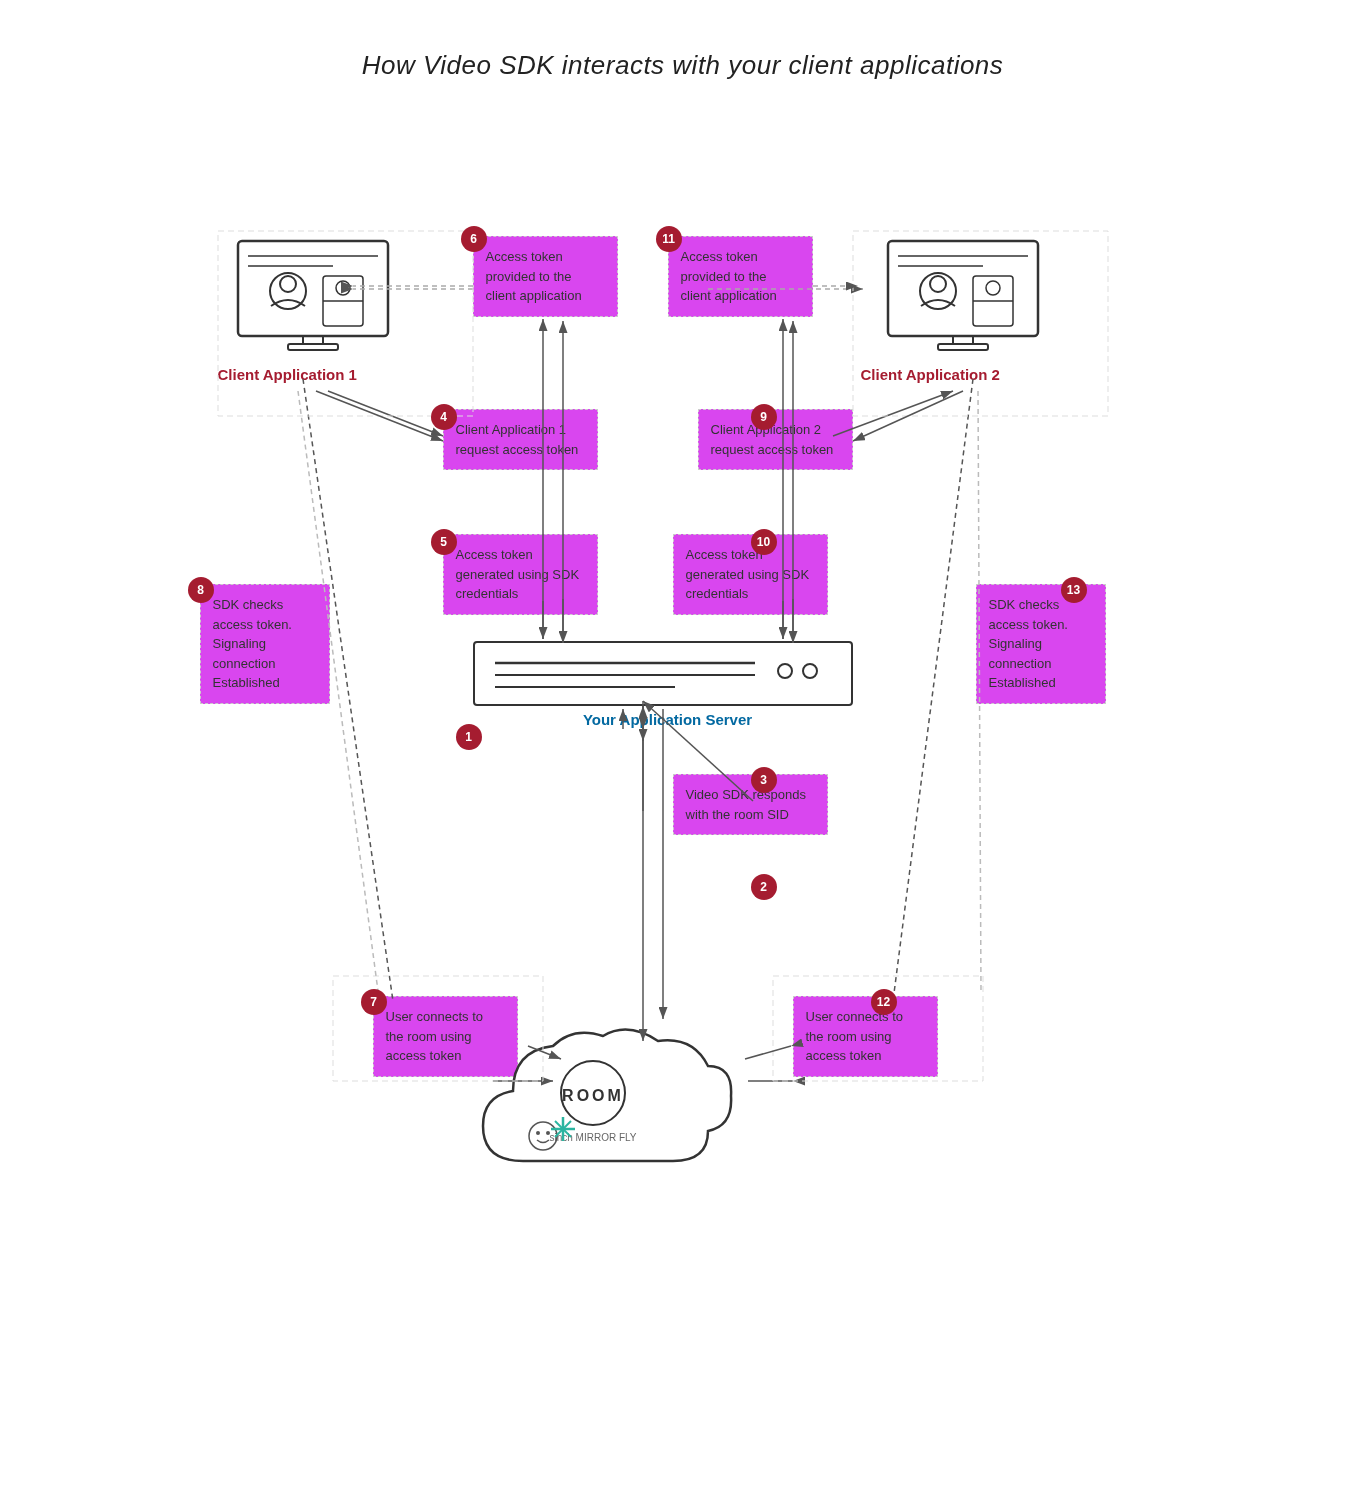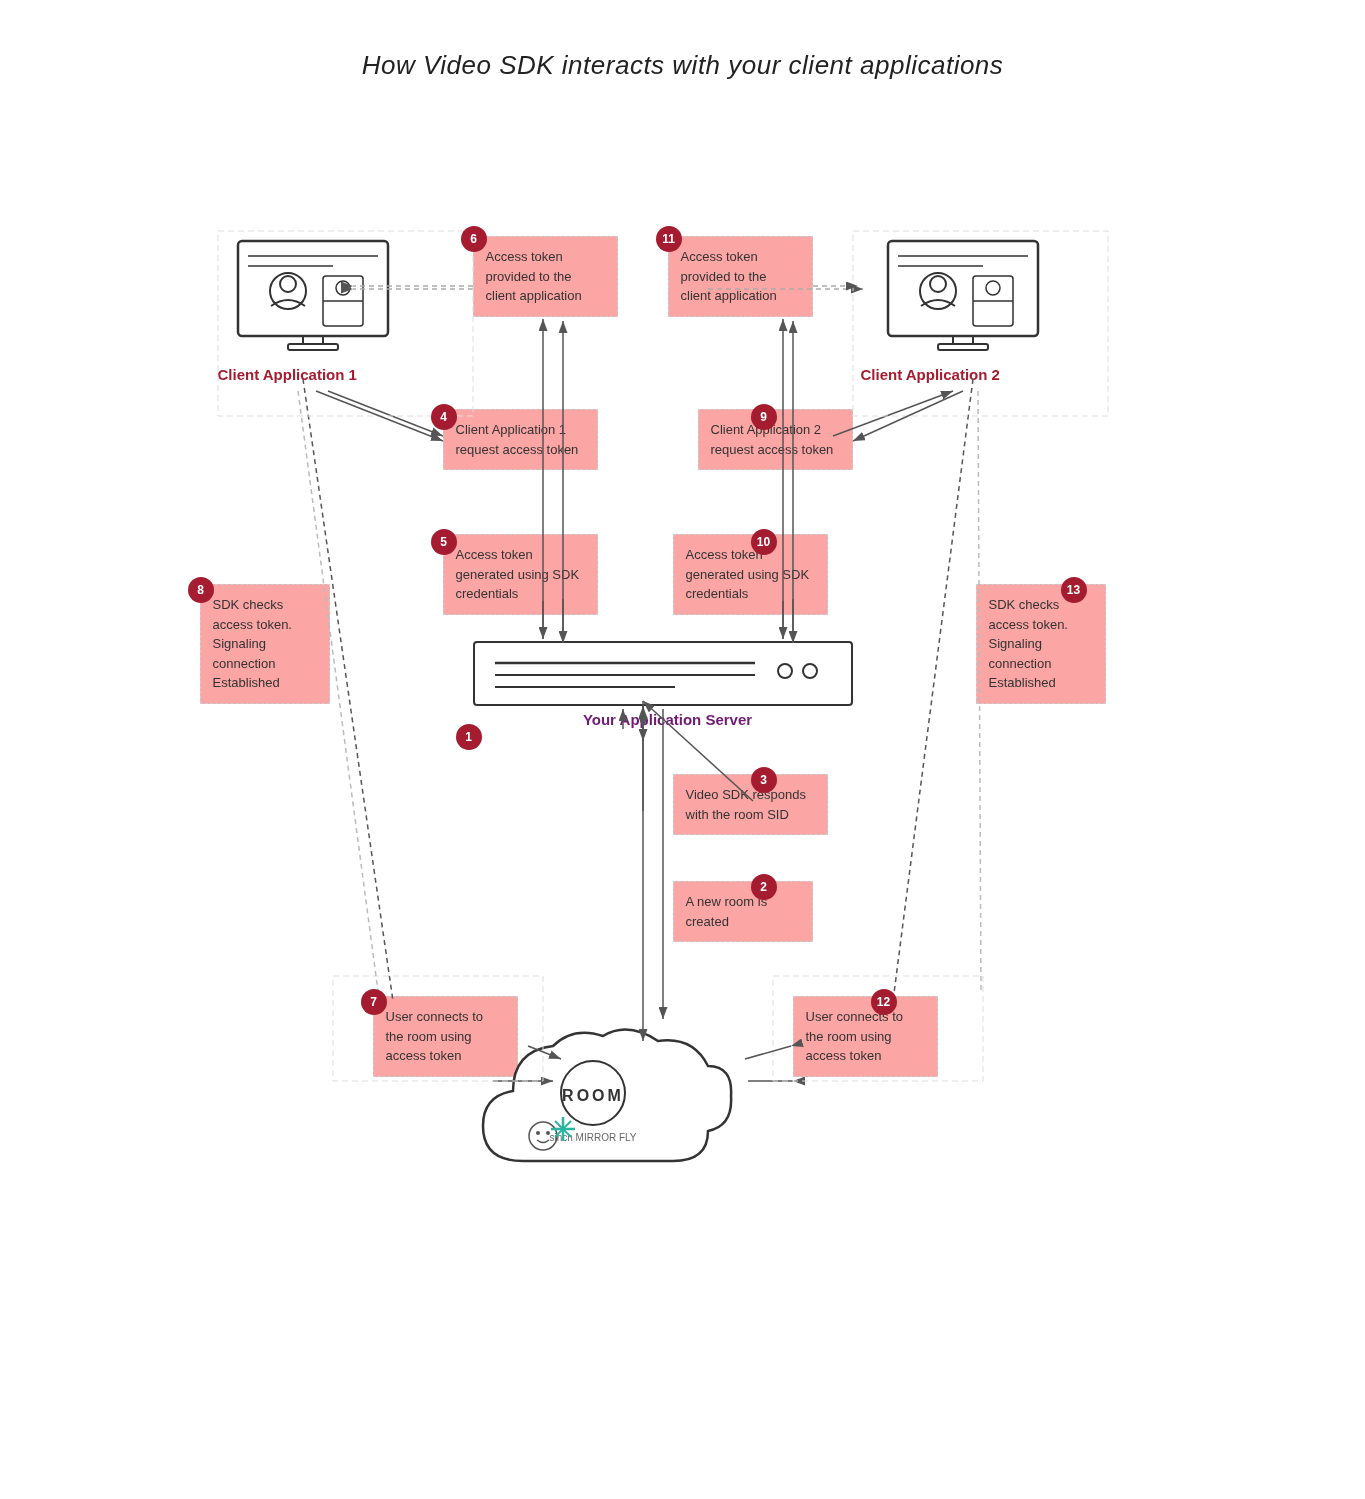--- a/index.html
+++ b/index.html
@@ -42,21 +42,21 @@
       font-size: 12px;
       font-weight: bold;
       position: absolute;
       z-index: 10;
     }
 
     
     .info-box {
       position: absolute;
       border: 1.5px dashed #ccc;
-      background: #fca5a5;
+      background: #d946ef;
       padding: 10px 12px;
       font-size: 13px;
       color: #333;
       line-height: 1.5;
       min-width: 130px;
     }
 
     
     .client-app-icon {
       position: absolute;
@@ -77,21 +77,21 @@
       position: absolute;
       border: 2px solid #333;
       background: #fff;
       border-radius: 4px;
     }
 
     .server-label {
       position: absolute;
       font-size: 16px;
       font-weight: 600;
-      color: #701a75;
+      color: #0369a1;
       text-align: center;
     }
 
     
     .cloud-container {
       position: absolute;
     }
 
     
     .arrows-svg {
@@ -297,24 +297,20 @@
 
   <div class="badge" style="left:618px; top:686px;">3</div>
 
   <div class="info-box" style="left:540px; top:693px; width:155px;">
     <p>Video SDK responds
 with the room SID</p>
   </div>
 
   <div class="badge" style="left:618px; top:793px;">2</div>
 
-  <div class="info-box" style="left:540px; top:800px; width:140px;">
-    <p>A new room is
-created</p>
-  </div>
 
   <div class="badge" style="left:228px; top:908px;">7</div>
 
   <div class="info-box" style="left:240px; top:915px; width:145px;">
     <p>User connects to
 the room using
 access token</p>
   </div>
 
   <div class="badge" style="left:738px; top:908px;">12</div>

